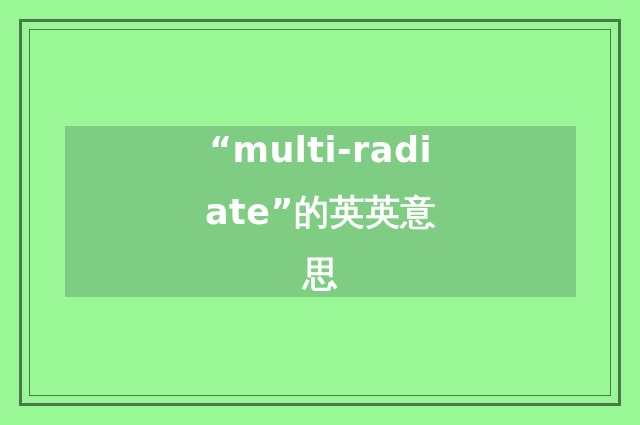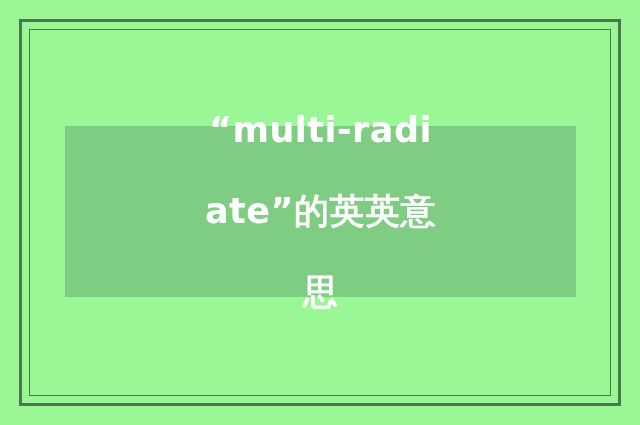--- a/index.html
+++ b/index.html
@@ -56,21 +56,21 @@
     display: flex;
     align-items: center;
     justify-content: center;
   }
 
   #caption-text {
     color: #ffffff;
     font-family: "DejaVu Sans", "Liberation Sans", sans-serif;
     font-weight: bold;
     font-size: 35px;
-    line-height: 81px;
+    line-height: 62px;
     letter-spacing: 0.5px;
     text-align: center;
     width: 236px;
     word-break: break-all;
     white-space: normal;
     margin: 12px;
     padding: 0;
   }
 </style>
 </head>

